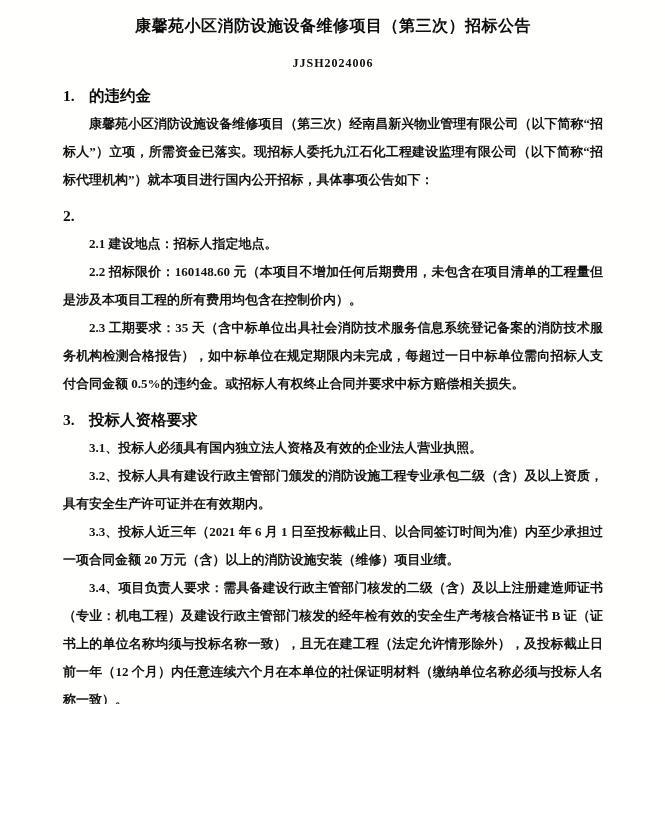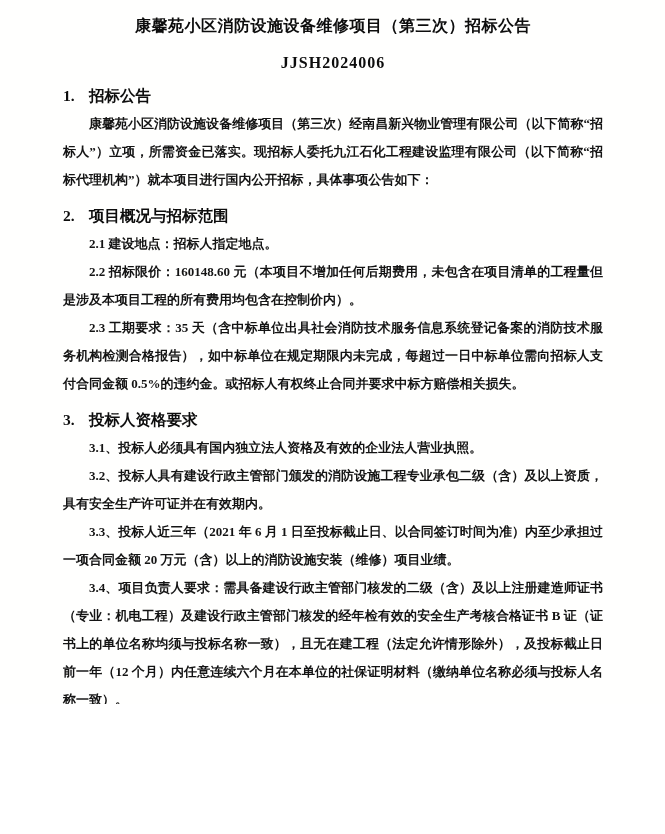--- a/index.html
+++ b/index.html
@@ -23,21 +23,21 @@
     margin: 0;
     font-size: 16px;
     line-height: 24px;
     font-weight: 700;
     text-align: center;
     letter-spacing: 0.5px;
     color: #0d0d0d;
   }
   .doc-number {
     margin: 14px 0 0 0;
-    font-size: 16px;
+    font-size: 12px;
     line-height: 22px;
     font-weight: 700;
     text-align: center;
     letter-spacing: 1px;
     color: #0d0d0d;
   }
   .sec-heading {
     margin: 10px 0 2px 0;
     font-size: 15.5px;
     line-height: 24px;
@@ -68,29 +68,28 @@
 
 <div class="page">
 
   <h1 class="doc-title">康馨苑小区消防设施设备维修项目（第三次）招标公告</h1>
 
   <p class="doc-number">JJSH2024006</p>
 
   <div class="section">
     <h2 class="sec-heading">
       <span class="sec-num">1.</span>
-      <span>招标公告</span>
+      <span>的违约金</span>
     </h2>
     <p class="para">康馨苑小区消防设施设备维修项目（第三次）经南昌新兴物业管理有限公司（以下简称“招标人”）立项，所需资金已落实。现招标人委托九江石化工程建设监理有限公司（以下简称“招标代理机构”）就本项目进行国内公开招标，具体事项公告如下：</p>
   </div>
 
   <div class="section">
     <h2 class="sec-heading">
       <span class="sec-num">2.</span>
-      <span>项目概况与招标范围</span>
     </h2>
     <p class="para">2.1 建设地点：招标人指定地点。</p>
     <p class="para">2.2 招标限价：160148.60 元（本项目不增加任何后期费用，未包含在项目清单的工程量但是涉及本项目工程的所有费用均包含在控制价内）。</p>
     <p class="para">2.3 工期要求：35 天（含中标单位出具社会消防技术服务信息系统登记备案的消防技术服务机构检测合格报告），如中标单位在规定期限内未完成，每超过一日中标单位需向招标人支付合同金额 0.5%的违约金。或招标人有权终止合同并要求中标方赔偿相关损失。</p>
   </div>
 
   <div class="section">
     <h2 class="sec-heading">
       <span class="sec-num">3.</span>
       <span>投标人资格要求</span>

